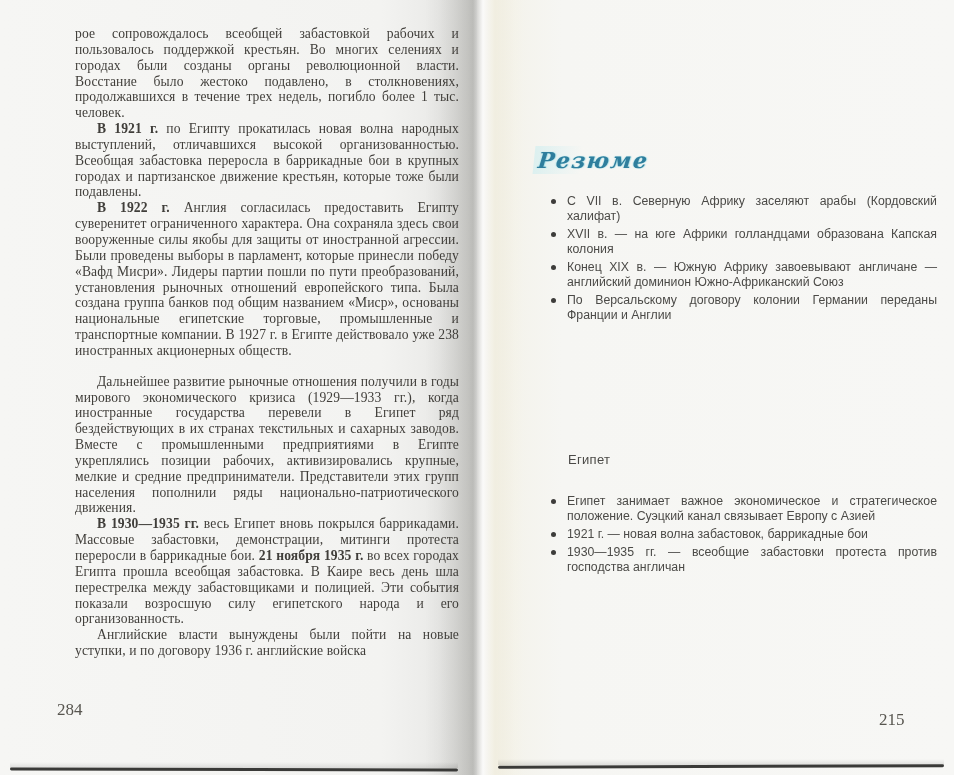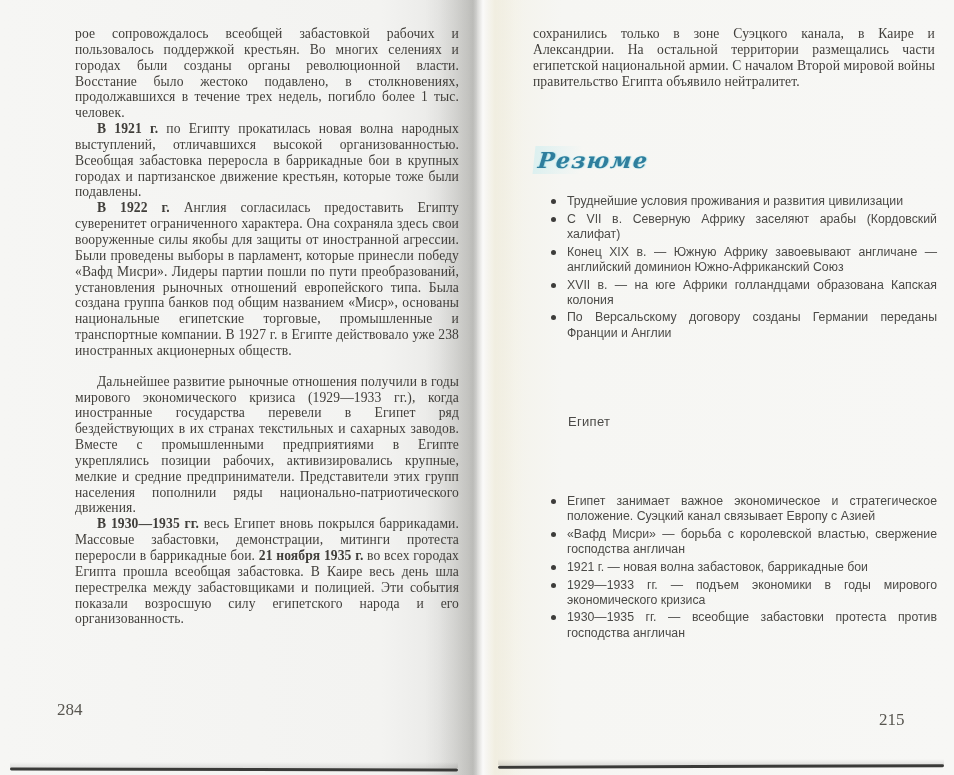--- a/index.html
+++ b/index.html
@@ -63,21 +63,21 @@
   #egypt-list{left:551px;top:494px;}
   .bullet{
     display:flex;align-items:flex-start;margin-bottom:2.5px;
     font-family:"Liberation Sans", sans-serif;
     font-size:12.3px;line-height:15.2px;color:#4b4a47;text-align:justify;
   }
   .marker{flex:0 0 auto;width:5px;height:5px;border-radius:50%;background:#3d3c3a;margin:5px 11px 0 0;}
   .btext{flex:1 1 auto;}
 
   #egypt-heading{
-    position:absolute;left:568px;top:414px;
+    position:absolute;left:568px;top:452px;
     font-family:"Liberation Sans", sans-serif;
     font-size:13px;color:#4b4a47;letter-spacing:0.3px;
   }
 
   .page-num{position:absolute;font-size:17px;color:#57554f;font-family:"Liberation Serif", serif;}
   #page-num-left{left:57px;top:700px;}
   #page-num-right{left:879px;top:710px;}
 </style>
 </head>
 <body>
@@ -86,69 +86,55 @@
   <div id="page-left" class="page"></div>
   <div id="page-right" class="page"></div>
   <div id="gutter"></div>
 
   <div id="left-col" class="text-col">
       <p class="para"><span>рое сопровождалось всеобщей забастовкой рабочих и пользовалось поддержкой крестьян. Во многих селениях и городах были созданы органы революционной власти. Восстание было жестоко подавлено, в столкновениях, продолжавшихся в течение трех недель, погибло более 1 тыс. человек.</span></p>
       <p class="para indent"><span class="b">В 1921 г.</span><span> по Египту прокатилась новая волна народных выступлений, отличавшихся высокой организованностью. Всеобщая забастовка переросла в баррикадные бои в крупных городах и партизанское движение крестьян, которые тоже были подавлены.</span></p>
       <p class="para indent"><span class="b">В 1922 г.</span><span> Англия согласилась предоставить Египту суверенитет ограниченного характера. Она сохраняла здесь свои вооруженные силы якобы для защиты от иностранной агрессии. Были проведены выборы в парламент, которые принесли победу «Вафд Мисри». Лидеры партии пошли по пути преобразований, установления рыночных отношений европейского типа. Была создана группа банков под общим названием «Миср», основаны национальные египетские торговые, промышленные и транспортные компании. В 1927 г. в Египте действовало уже 238 иностранных акционерных обществ.</span></p>
       <p class="para indent gap"><span>Дальнейшее развитие рыночные отношения получили в годы мирового экономического кризиса (1929—1933 гг.), когда иностранные государства перевели в Египет ряд бездействующих в их странах текстильных и сахарных заводов. Вместе с промышленными предприятиями в Египте укреплялись позиции рабочих, активизировались крупные, мелкие и средние предприниматели. Представители этих групп населения пополнили ряды национально-патриотического движения.</span></p>
       <p class="para indent"><span class="b">В 1930—1935 гг.</span><span> весь Египет вновь покрылся баррикадами. Массовые забастовки, демонстрации, митинги протеста переросли в баррикадные бои. </span><span class="b">21 ноября 1935 г.</span><span> во всех городах Египта прошла всеобщая забастовка. В Каире весь день шла перестрелка между забастовщиками и полицией. Эти события показали возросшую силу египетского народа и его организованность.</span></p>
+      <p class="para indent"><span>Английские власти вынуждены были пойти на новые уступки, и по договору 1936 г. английские войска</span></p>
     </div>
 
-  <div id="right-intro" class="text-col">
-      <p class="para"><span>сохранились только в зоне Суэцкого канала, в Каире и Александрии. На остальной территории размещались части египетской национальной армии. С началом Второй мировой войны правительство Египта объявило нейтралитет.</span></p>
-    </div>
 
   <div id="resume-heading">Резюме</div>
 
   <div id="africa-list" class="bullet-list">
       <div class="bullet">
         <span class="marker"></span>
-        <span class="btext"><span>Труднейшие условия проживания и развития цивилизации</span></span>
+        <span class="btext"><span class="i">С VII в.</span><span> Северную Африку заселяют арабы (Кордовский халифат)</span></span>
       </div>
       <div class="bullet">
         <span class="marker"></span>
-        <span class="btext"><span class="i">С VII в.</span><span> Северную Африку заселяют арабы (Кордовский халифат)</span></span>
+        <span class="btext"><span class="i">XVII в.</span><span> — на юге Африки голландцами образована Капская колония</span></span>
       </div>
       <div class="bullet">
         <span class="marker"></span>
         <span class="btext"><span class="i">Конец XIX в.</span><span> — Южную Африку завоевывают англичане — английский доминион Южно-Африканский Союз</span></span>
       </div>
       <div class="bullet">
         <span class="marker"></span>
-        <span class="btext"><span class="i">XVII в.</span><span> — на юге Африки голландцами образована Капская колония</span></span>
-      </div>
-      <div class="bullet">
-        <span class="marker"></span>
-        <span class="btext"><span>По Версальскому договору созданы Германии переданы Франции и Англии</span></span>
+        <span class="btext"><span>По Версальскому договору колонии Германии переданы Франции и Англии</span></span>
       </div>
     </div>
 
   <div id="egypt-heading">Египет</div>
 
   <div id="egypt-list" class="bullet-list">
       <div class="bullet">
         <span class="marker"></span>
         <span class="btext"><span>Египет занимает важное экономическое и стратегическое положение. Суэцкий канал связывает Европу с Азией</span></span>
       </div>
       <div class="bullet">
         <span class="marker"></span>
-        <span class="btext"><span class="i">«Вафд Мисри»</span><span> — борьба с королевской властью, свержение господства англичан</span></span>
-      </div>
-      <div class="bullet">
-        <span class="marker"></span>
         <span class="btext"><span class="i">1921 г.</span><span> — новая волна забастовок, баррикадные бои</span></span>
-      </div>
-      <div class="bullet">
-        <span class="marker"></span>
-        <span class="btext"><span class="i">1929—1933 гг.</span><span> — подъем экономики в годы мирового экономического кризиса</span></span>
       </div>
       <div class="bullet">
         <span class="marker"></span>
         <span class="btext"><span class="i">1930—1935 гг.</span><span> — всеобщие забастовки протеста против господства англичан</span></span>
       </div>
     </div>
 
   <div id="page-num-left" class="page-num">284</div>
 
   <div id="page-num-right" class="page-num">215</div>

